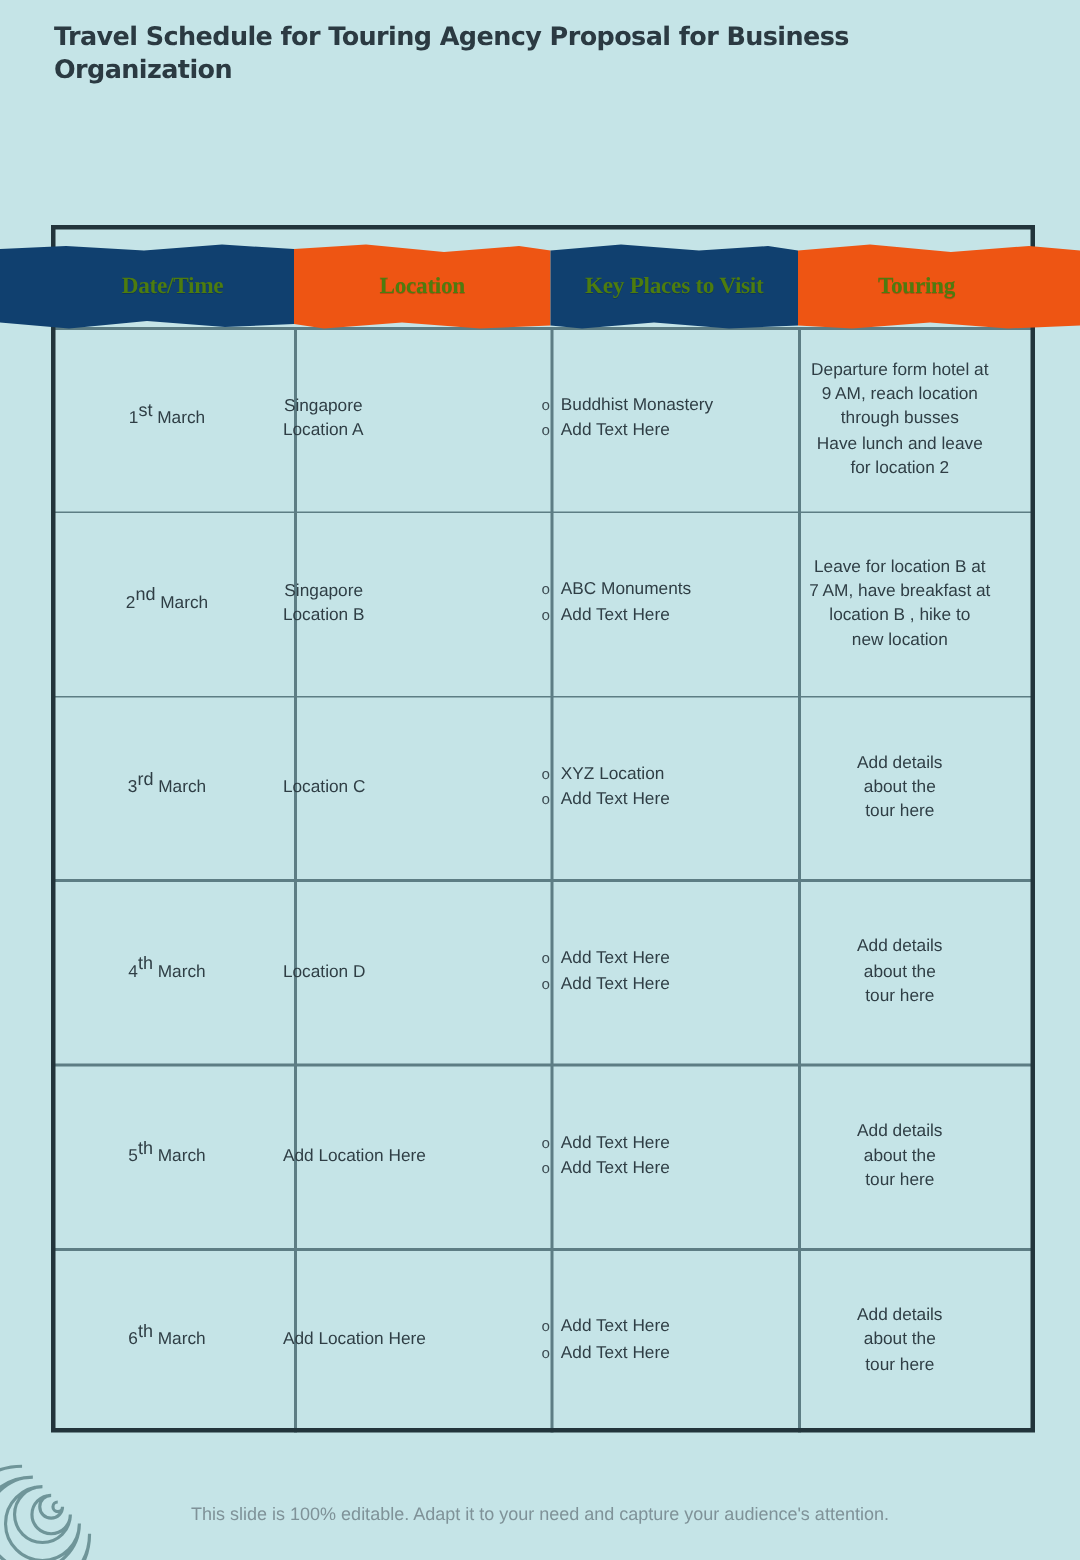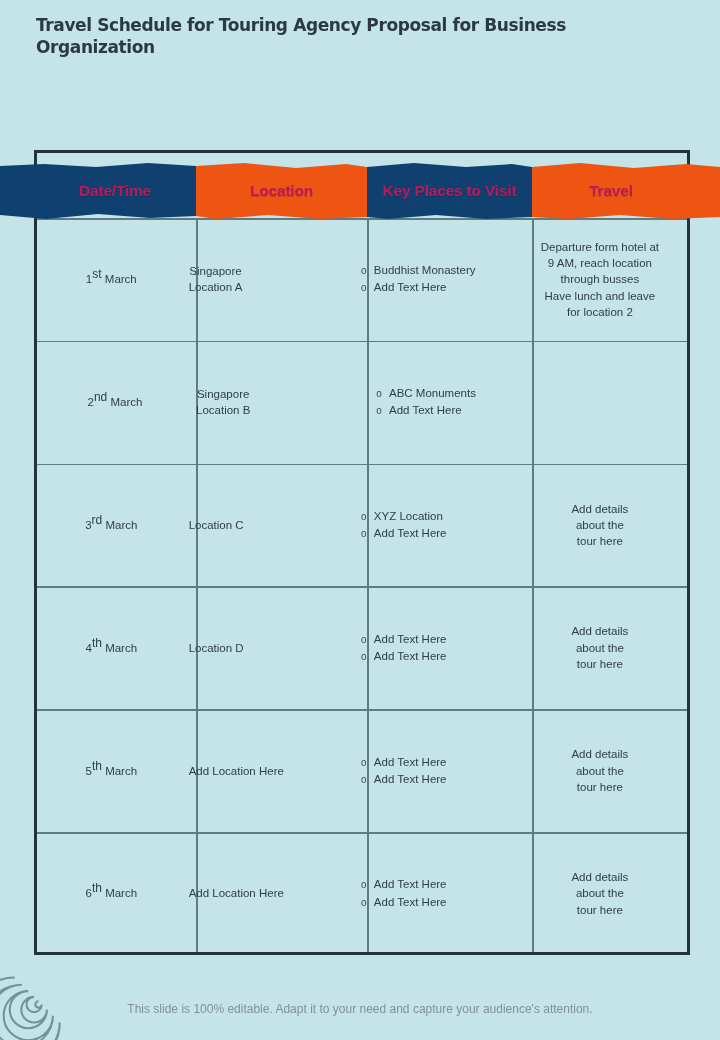--- a/index.html
+++ b/index.html
@@ -70,24 +70,24 @@
     align-items: center;
     pointer-events: none;
   }
   .hdr-cell {
     position: absolute;
     top: 0;
     height: 58px;
     display: flex;
     align-items: center;
     justify-content: center;
-    font-family: Liberation Sans, sans-serif;
+    font-family: Liberation Serif, serif;
     font-size: 15.5px;
     font-weight: bold;
-    color: #be185d;
+    color: #4d7c0f;
     letter-spacing: -0.2px;
     text-shadow: 0 1px 0 rgba(0,0,0,0.18);
     pointer-events: auto;
   }
   .hdr-c0 { left: 34px;  width: 162px; }
   .hdr-c1 { left: 196px; width: 171px; }
   .hdr-c2 { left: 367px; width: 165px; }
   .hdr-c3 { left: 532px; width: 158px; }
 
   
@@ -249,20 +249,26 @@
             <li>
               <span class="bullet-o">o</span>
               <span>ABC Monuments</span>
             </li>
             <li>
               <span class="bullet-o">o</span>
               <span>Add Text Here</span>
             </li>
           </ul>
         </div>
+        <div class="cell c-details">
+          <span class="details-text">Leave  for location B at
+7 AM, have  breakfast  at
+location B , hike to
+new location</span>
+        </div>
       </div>
       <div class="row">
         <div class="cell c-date">
           <span class="date-text">3<sup>rd</sup> March</span>
         </div>
         <div class="cell c-location">
           <span style="white-space: pre-line;">Location C</span>
         </div>
         <div class="cell c-places">
           <ul class="places-list">
@@ -368,21 +374,21 @@
     <path d="M196,4 L244,1 L296,6 L346,2 L367,5 L367,55 L320,57 L268,53 L216,57 L196,54 Z" fill="#ee5513"></path>
     <path d="M367,5 L414,1 L466,5 L512,2 L532,5 L532,55 L486,57 L436,53 L388,57 L367,55 Z" fill="#10406f"></path>
     <path d="M532,5 L580,1 L634,6 L686,2 L720,5 L720,55 L672,57 L620,53 L568,57 L532,55 Z" fill="#ee5513"></path>
   </svg>
 </div>
 
 <div class="hdr-labels">
   <div class="hdr-cell hdr-c0">Date/Time</div>
   <div class="hdr-cell hdr-c2">Key Places to Visit</div>
   <div class="hdr-cell hdr-c1">Location</div>
-  <div class="hdr-cell hdr-c3">Travel</div>
+  <div class="hdr-cell hdr-c3">Touring</div>
 </div>
 
 <svg class="spiral" viewBox="0 0 112 112" xmlns="http://www.w3.org/2000/svg">
   <path fill="none" stroke="#6f9599" stroke-width="2.1" d="M60.5,60.5
            m0,-3.2
            a3.2,3.2 0 1 0 3.2,3.2
            a7.6,7.6 0 1 1 -7.6,-7.6
            a12.8,12.8 0 1 0 12.8,12.8
            a18.6,18.6 0 1 1 -18.6,-18.6
            a24.6,24.6 0 1 0 24.6,24.6

